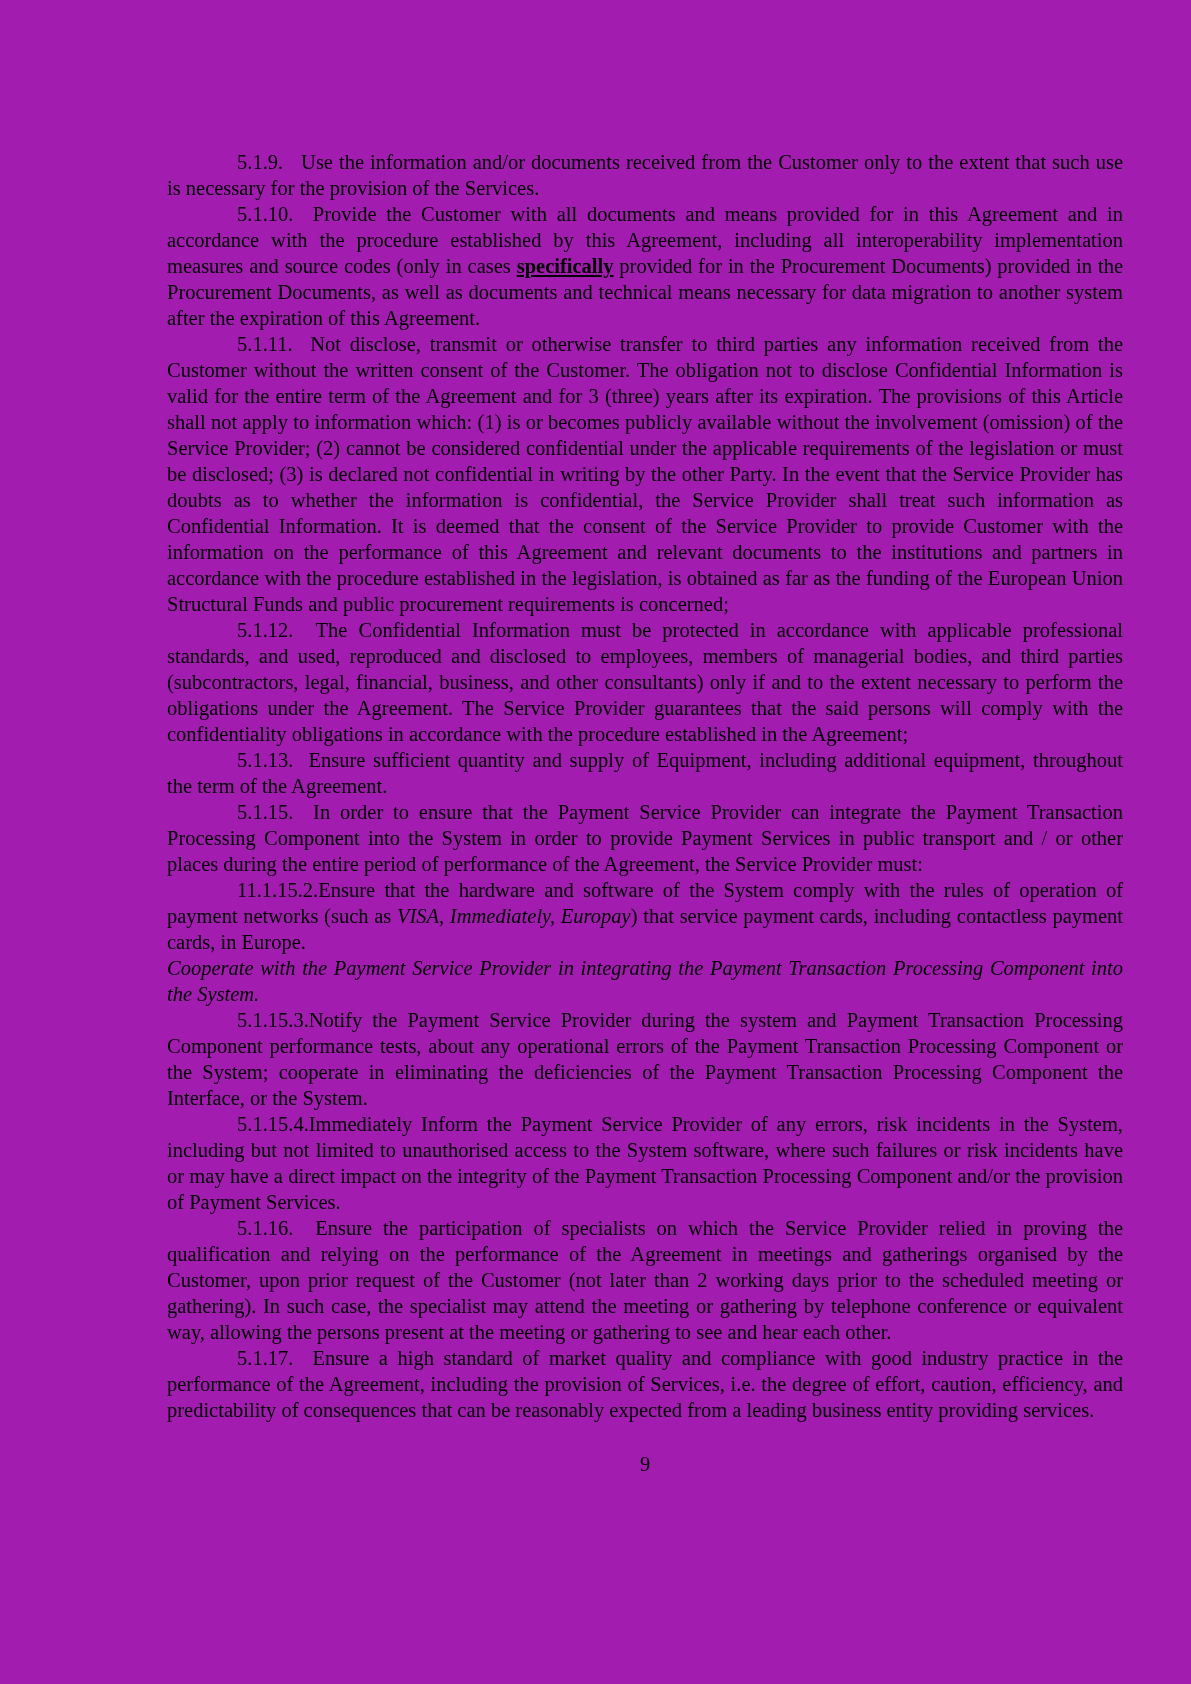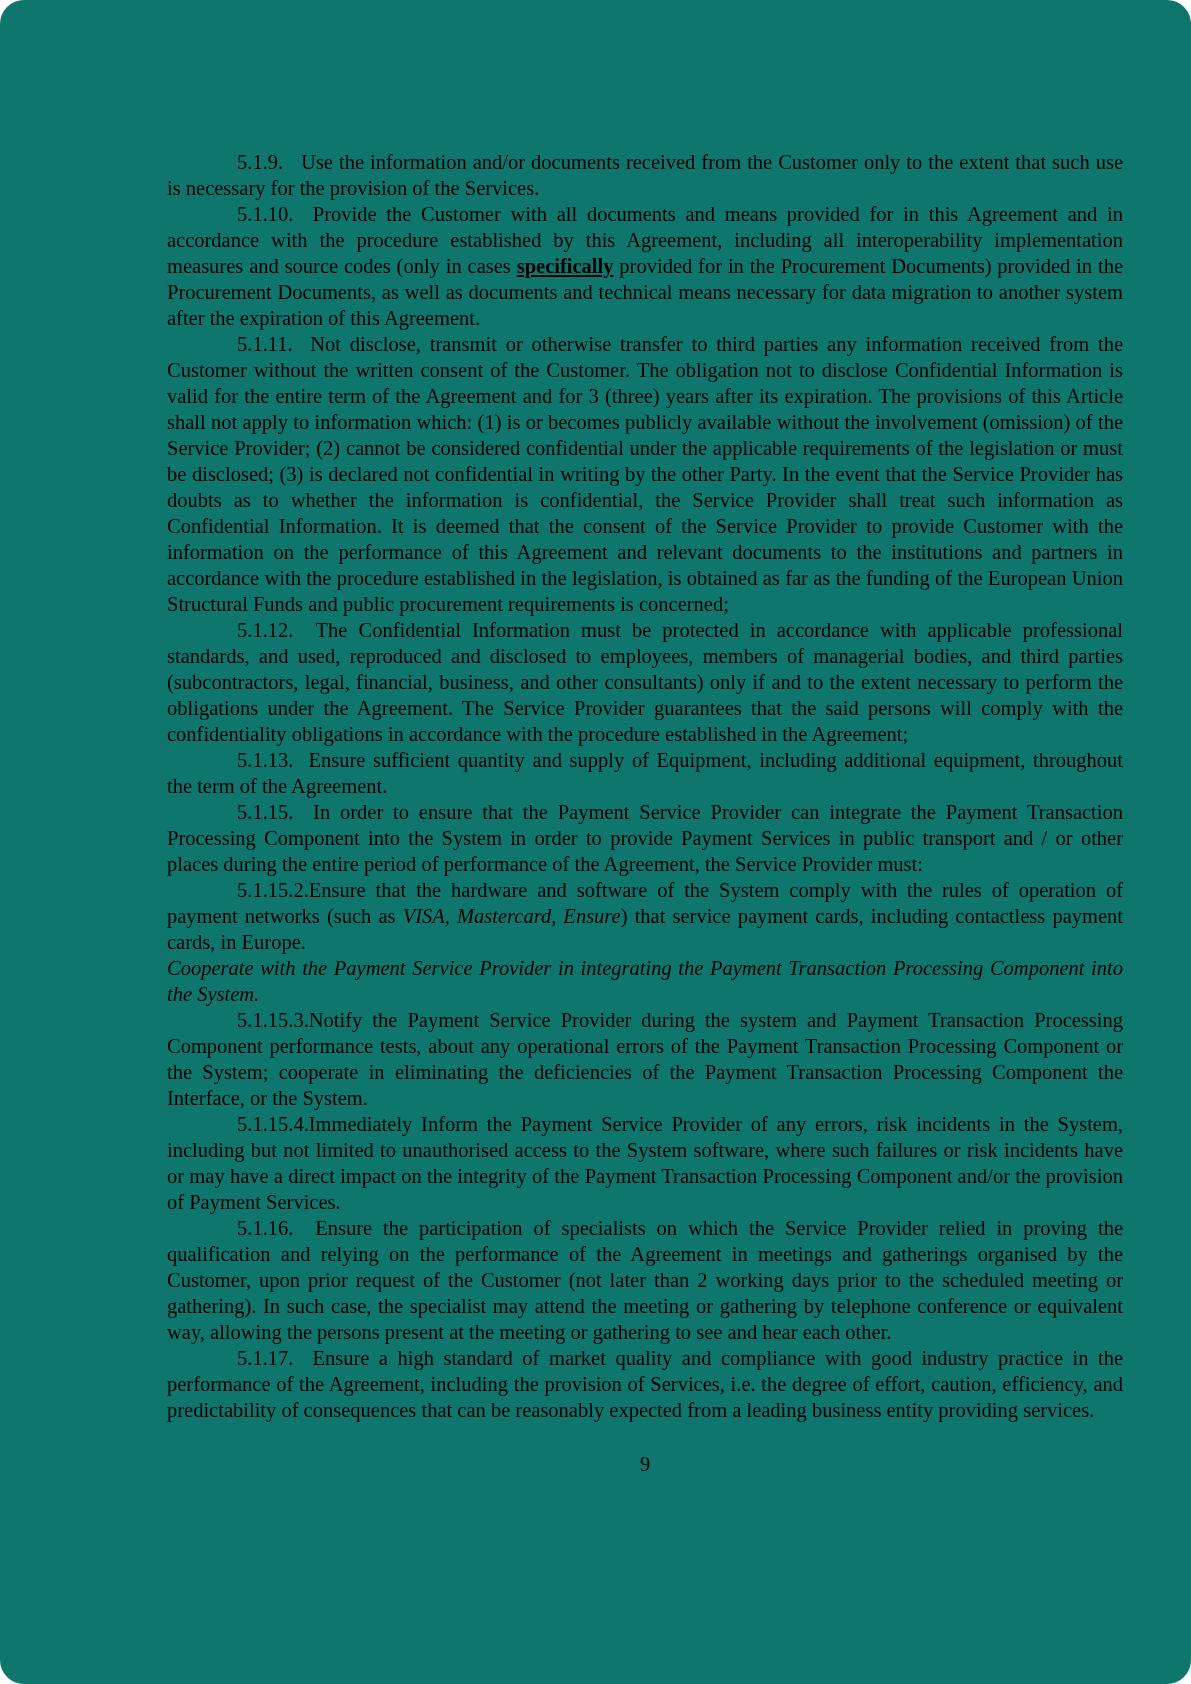--- a/index.html
+++ b/index.html
@@ -5,28 +5,27 @@
   html, body {
     margin: 0;
     padding: 0;
     background: #ffffff;
   }
   .page {
     position: relative;
     width: 1191px;
     height: 1684px;
     box-sizing: border-box;
-    background: #0f766e;
+    background: #a21caf;
     padding: 149px 68px 0 167px;
     font-family: "Liberation Serif", "DejaVu Serif", serif;
     font-size: 20.5px;
     line-height: 26px;
     color: #000000;
     overflow: hidden;
-    border-radius: 24px;
   }
   .text-block {
     width: 956px;
   }
   p.para {
     margin: 0;
     padding: 0;
     text-align: justify;
     text-indent: 70px;
   }
@@ -52,21 +51,21 @@
 <body>
 
 <div class="page">
   <div class="text-block">
       <p class="para"><span>5.1.9. &nbsp;&nbsp;Use the information and/or documents received from the Customer only to the extent that such use is necessary for the provision of the Services.</span></p>
       <p class="para"><span>5.1.10. &nbsp;Provide the Customer with all documents and means provided for in this Agreement and in accordance with the procedure established by this Agreement, including all interoperability implementation measures and source codes (only in cases </span><span class="bold-underline">specifically</span><span> provided for in the Procurement Documents) provided in the Procurement Documents, as well as documents and technical means necessary for data migration to another system after the expiration of this Agreement.</span></p>
       <p class="para"><span>5.1.11. &nbsp;Not disclose, transmit or otherwise transfer to third parties any information received from the Customer without the written consent of the Customer. The obligation not to disclose Confidential Information is valid for the entire term of the Agreement and for 3 (three) years after its expiration. The provisions of this Article shall not apply to information which: (1) is or becomes publicly available without the involvement (omission) of the Service Provider; (2) cannot be considered confidential under the applicable requirements of the legislation or must be disclosed; (3) is declared not confidential in writing by the other Party. In the event that the Service Provider has doubts as to whether the information is confidential, the Service Provider shall treat such information as Confidential Information. It is deemed that the consent of the Service Provider to provide Customer with the information on the performance of this Agreement and relevant documents to the institutions and partners in accordance with the procedure established in the legislation, is obtained as far as the funding of the European Union Structural Funds and public procurement requirements is concerned;</span></p>
       <p class="para"><span>5.1.12. &nbsp;The Confidential Information must be protected in accordance with applicable professional standards, and used, reproduced and disclosed to employees, members of managerial bodies, and third parties (subcontractors, legal, financial, business, and other consultants) only if and to the extent necessary to perform the obligations under the Agreement. The Service Provider guarantees that the said persons will comply with the confidentiality obligations in accordance with the procedure established in the Agreement;</span></p>
       <p class="para"><span>5.1.13. &nbsp;Ensure sufficient quantity and supply of Equipment, including additional equipment, throughout the term of the Agreement.</span></p>
       <p class="para"><span>5.1.15. &nbsp;In order to ensure that the Payment Service Provider can integrate the Payment Transaction Processing Component into the System in order to provide Payment Services in public transport and / or other places during the entire period of performance of the Agreement, the Service Provider must:</span></p>
-      <p class="para"><span>5.1.15.2.Ensure that the hardware and software of the System comply with the rules of operation of payment networks (such as </span><span class="italic">VISA, Mastercard, Ensure</span><span>) that service payment cards, including contactless payment cards, in Europe.</span></p>
+      <p class="para"><span>11.1.15.2.Ensure that the hardware and software of the System comply with the rules of operation of payment networks (such as </span><span class="italic">VISA, Immediately, Europay</span><span>) that service payment cards, including contactless payment cards, in Europe.</span></p>
       <p class="para no-indent"><span>Cooperate with the Payment Service Provider in integrating the Payment Transaction Processing Component into the System.</span></p>
       <p class="para"><span>5.1.15.3.Notify the Payment Service Provider during the system and Payment Transaction Processing Component performance tests, about any operational errors of the Payment Transaction Processing Component or the System; cooperate in eliminating the deficiencies of the Payment Transaction Processing Component the Interface, or the System.</span></p>
       <p class="para"><span>5.1.15.4.Immediately Inform the Payment Service Provider of any errors, risk incidents in the System, including but not limited to unauthorised access to the System software, where such failures or risk incidents have or may have a direct impact on the integrity of the Payment Transaction Processing Component and/or the provision of Payment Services.</span></p>
       <p class="para"><span>5.1.16. &nbsp;Ensure the participation of specialists on which the Service Provider relied in proving the qualification and relying on the performance of the Agreement in meetings and gatherings organised by the Customer, upon prior request of the Customer (not later than 2 working days prior to the scheduled meeting or gathering). In such case, the specialist may attend the meeting or gathering by telephone conference or equivalent way, allowing the persons present at the meeting or gathering to see and hear each other.</span></p>
       <p class="para"><span>5.1.17. &nbsp;Ensure a high standard of market quality and compliance with good industry practice in the performance of the Agreement, including the provision of Services, i.e. the degree of effort, caution, efficiency, and predictability of consequences that can be reasonably expected from a leading business entity providing services.</span></p>
     </div>
   <div class="page-number">9</div>
 </div>
 
 </body></html>

